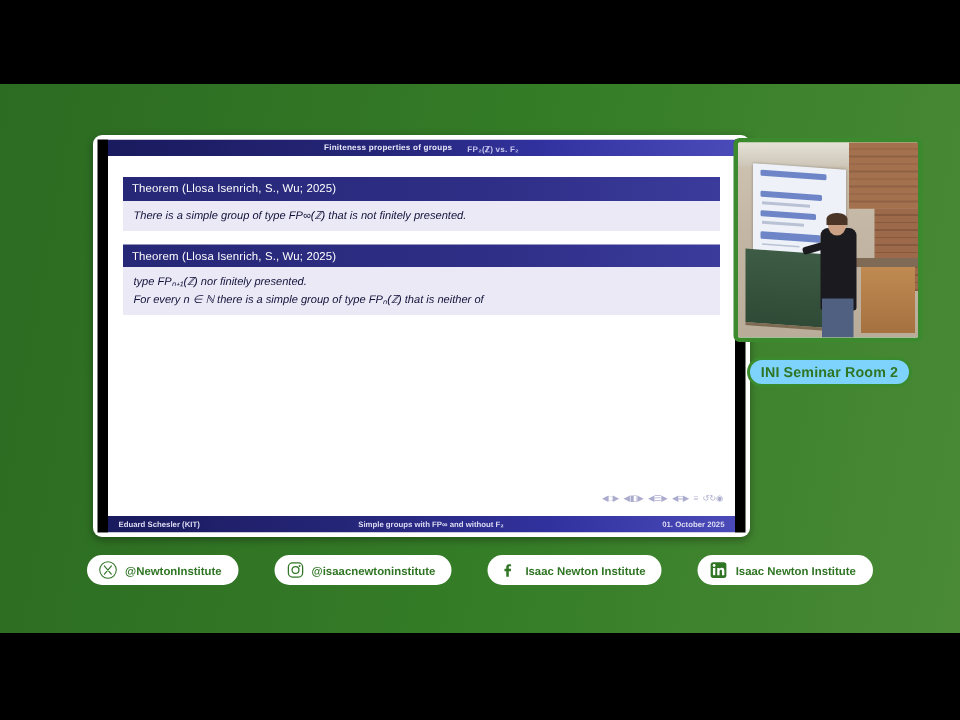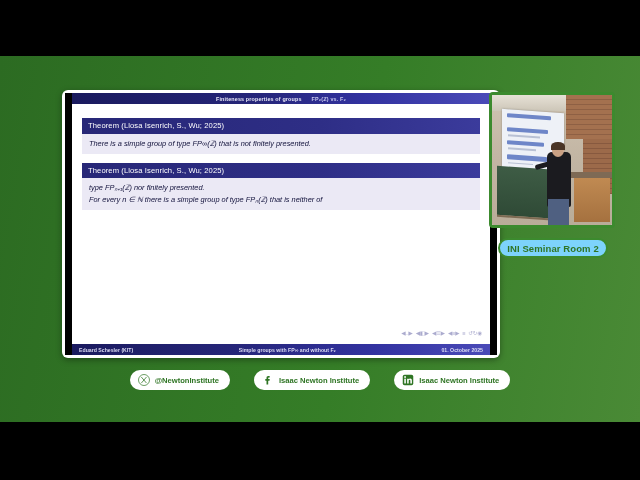--- a/index.html
+++ b/index.html
@@ -402,20 +402,30 @@
     <div class="social-pill">
       <span class="social-icon">
         <svg width="12" height="12" viewBox="0 0 24 24">
           <circle cx="12" cy="12" r="11" fill="none" stroke="#2f7524" stroke-width="1.4"></circle>
           <path d="M7 6.5 L16.4 17.5 M16.6 6.5 L7.2 17.5" stroke="#2f7524" stroke-width="1.5" fill="none" stroke-linecap="round"></path>
         </svg>
       </span>
       <span class="social-label">@NewtonInstitute</span>
     </div>
 
+    <div class="social-pill">
+      <span class="social-icon">
+        <svg width="12" height="12" viewBox="0 0 24 24">
+          <rect x="2.5" y="2.5" width="19" height="19" rx="5.5" fill="none" stroke="#2f7524" stroke-width="1.7"></rect>
+          <circle cx="12" cy="12" r="4.6" fill="none" stroke="#2f7524" stroke-width="1.7"></circle>
+          <circle cx="17.4" cy="6.7" r="1.3" fill="#2f7524"></circle>
+        </svg>
+      </span>
+      <span class="social-label">@isaacnewtoninstitute</span>
+    </div>
 
     <div class="social-pill">
       <span class="social-icon">
         <svg width="12" height="12" viewBox="0 0 24 24">
           <path d="M15.2 4.2h-2.6c-2.3 0-3.6 1.5-3.6 3.8v2.2H6.6v3.3H9V21h3.4v-7.5h2.6l.5-3.3h-3.1V8.4c0-.9.3-1.4 1.3-1.4h1.9z" fill="#2f7524"></path>
         </svg>
       </span>
       <span class="social-label">Isaac Newton Institute</span>
     </div>
 

